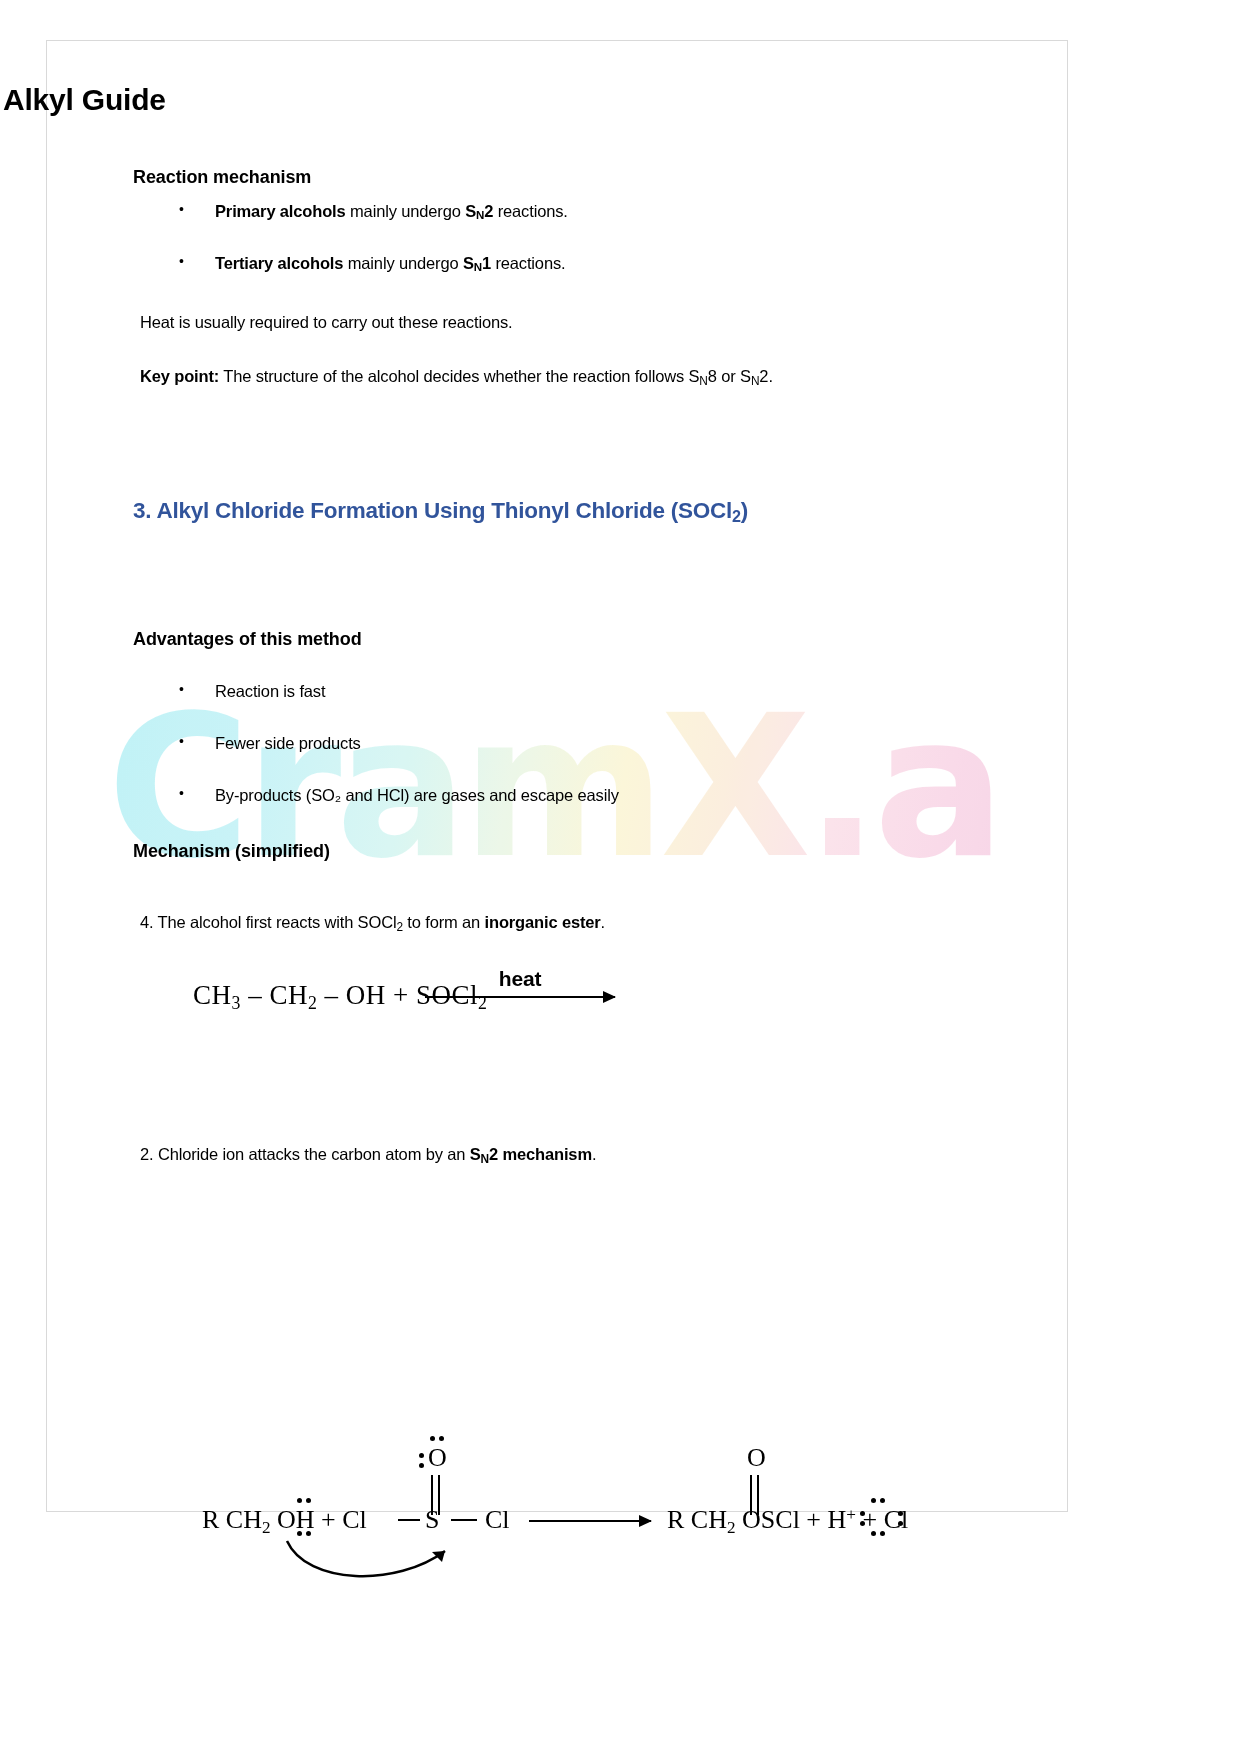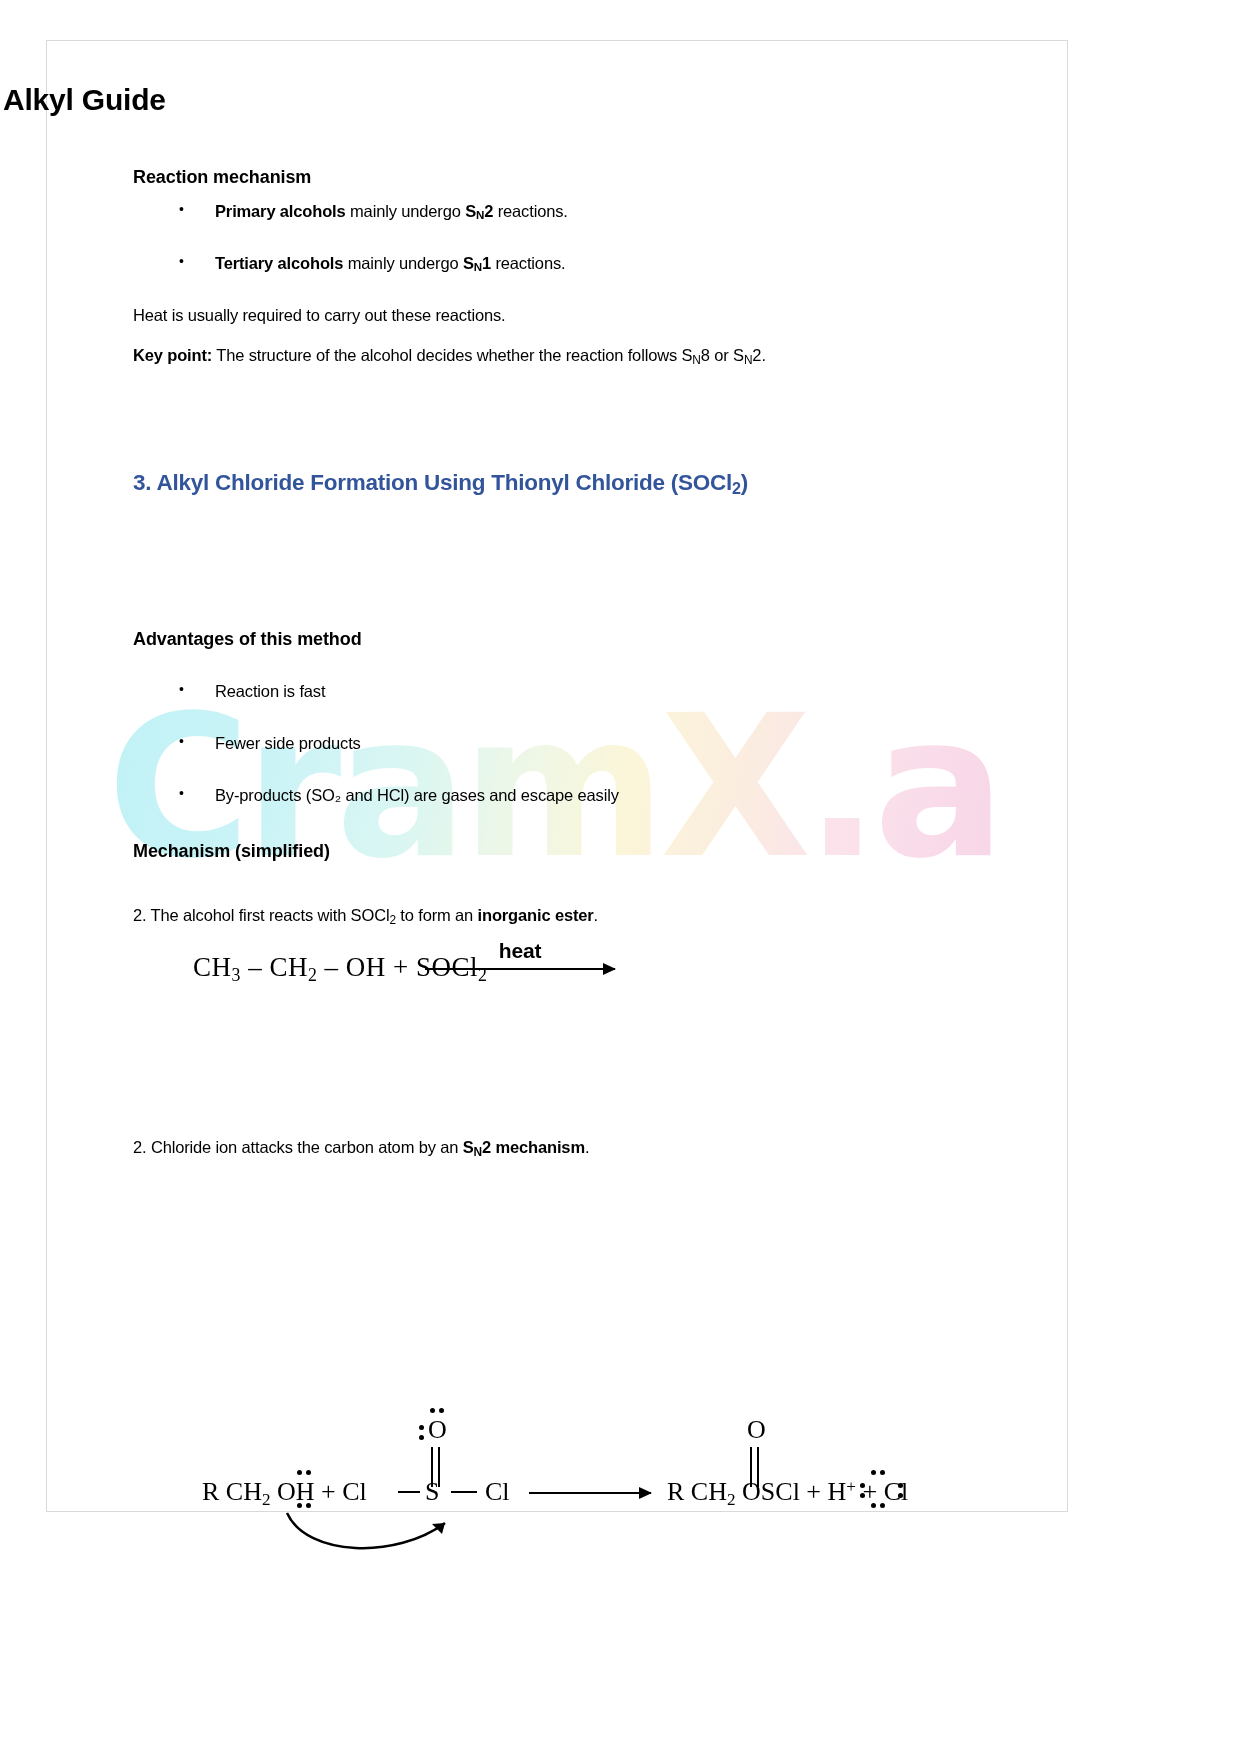--- a/index.html
+++ b/index.html
@@ -43,21 +43,21 @@
     width: 860px;
   }
   .h-bold {
     font-size: 18px;
     font-weight: bold;
     margin: 0 0 14px 0;
     letter-spacing: -0.1px;
   }
   p.body {
     font-size: 16.5px;
-    margin: 0;
+    margin: 7px;
     letter-spacing: -0.15px;
     line-height: 1.35;
   }
   .gap-sm { height: 18px; }
   .gap-md { height: 30px; }
   .gap-lg { height: 58px; }
 
   ul.bullets {
     list-style: none;
     margin: 0; padding: 0;
@@ -262,21 +262,21 @@
       <ul class="bullets">
         <li><span class="bul">•</span><span>Reaction is fast</span></li>
         <li><span class="bul">•</span><span>Fewer side products</span></li>
         <li><span class="bul">•</span><span>By-products (SO₂ and HCl) are gases and escape easily</span></li>
       </ul>
     </div>
 
     <div class="z1" style="position:absolute;left:86px;top:800px;width:860px">
       <h3 class="h-bold">Mechanism (simplified)</h3>
       <div style="height:28px"></div>
-      <p class="body"><span>2. The alcohol first reacts with SOCl</span><sub>2</sub><span> to form an </span><b>inorganic ester</b><span>.</span></p>
+      <p class="body"><span>4. The alcohol first reacts with SOCl</span><sub>2</sub><span> to form an </span><b>inorganic ester</b><span>.</span></p>
     </div>
 
     <div class="mech z1" style="top:910px;height:150px">
 
       <div class="m-row" style="left:381px;top:0px">O</div>
       <div class="lp" style="left:383px;top:-7px"><i></i><i></i></div>
       <div class="lp" style="left:372px;top:10px"><i></i></div>
       <div class="lp" style="left:372px;top:20px"><i></i></div>
       <div class="dbl" style="left:384px;top:32px;height:40px"></div>
 

